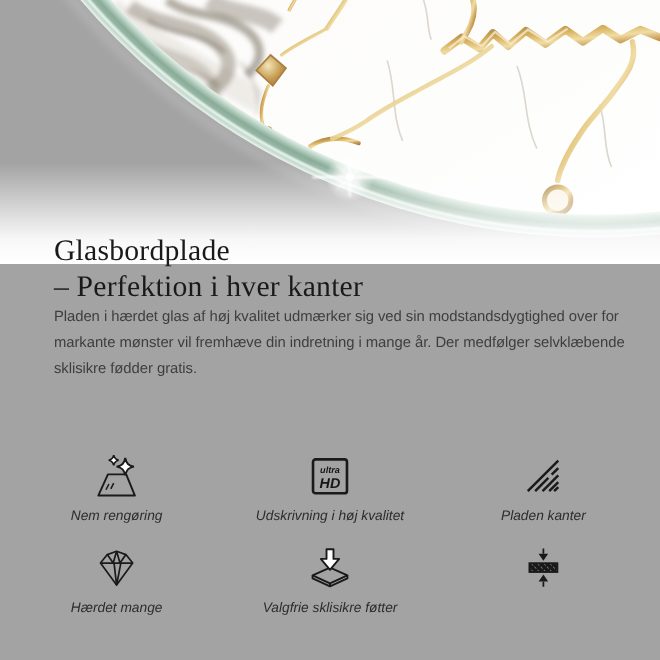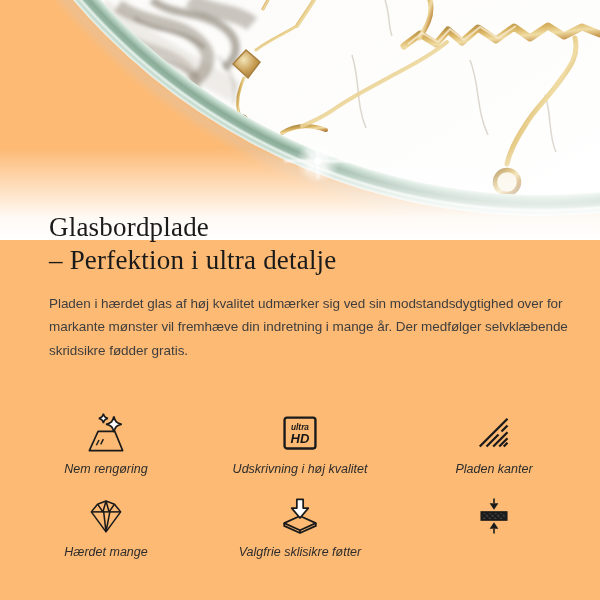--- a/index.html
+++ b/index.html
@@ -1,22 +1,22 @@
 <!DOCTYPE html>
 <html><head>
 <meta charset="utf-8">
 <style>
   html,body{margin:0;padding:0;background:#ffffff;}
-  .page{position:relative;width:600px;height:600px;background:#fdba74;overflow:hidden;
+  .page{position:relative;width:600px;height:600px;background:#a3a3a3;overflow:hidden;
         font-family:"Liberation Sans",sans-serif;}
   .hero{position:absolute;top:0;left:0;width:600px;height:240px;}
   .heading{position:absolute;left:49px;top:211px;margin:0;
            font-family:"Liberation Serif",serif;font-weight:400;
            font-size:27px;line-height:32.5px;color:#1a1a1a;letter-spacing:0.2px;}
-  .para{position:absolute;left:49px;top:292px;width:540px;
+  .para{position:absolute;left:49px;top:276px;width:540px;
         font-size:13.5px;line-height:23.3px;color:#3e3e3e;letter-spacing:-0.05px;}
   .pline{white-space:nowrap;}
   .features{position:absolute;left:9px;top:412px;width:582px;}
   .frow{display:flex;}
   .frow.second{margin-top:18px;}
   .cell{width:194px;display:flex;flex-direction:column;align-items:center;}
   .icon-box{height:42px;display:flex;align-items:center;justify-content:center;font-style:italic;}
   .flabel{margin-top:8px;font-size:12.5px;line-height:15px;color:#2c2c2c;text-align:center;font-style:italic;}
   .icn{stroke:#1a1a1a;fill:none;stroke-width:2;}
   svg text{font-family:"Liberation Sans",sans-serif;fill:#161616;}
@@ -135,27 +135,27 @@
           <path d="M306,150 L330,172" stroke-width="1.2" opacity="0.6"></path>
           <path d="M306,172 L330,150" stroke-width="1.2" opacity="0.6"></path>
         </g>
         <circle cx="318" cy="161" r="3.5" fill="#ffffff"></circle>
       </g>
     </svg>
   </div>
 
   <h1 class="heading">
     <div>Glasbordplade</div>
-    <div>– Perfektion i ultra detalje</div>
+    <div>– Perfektion i hver kanter</div>
   </h1>
 
   <div class="para">
     <div class="pline">Pladen i hærdet glas af høj kvalitet udmærker sig ved sin modstandsdygtighed over for</div>
     <div class="pline">markante mønster vil fremhæve din indretning i mange år. Der medfølger selvklæbende</div>
-    <div class="pline">skridsikre fødder gratis.</div>
+    <div class="pline">sklisikre fødder gratis.</div>
   </div>
 
   <div class="features">
     <div class="frow">
 
       <div class="cell">
         <div class="icon-box">
           <svg width="44" height="42" viewBox="0 0 48 48" class="icn">
             <path d="M15,22 L34,22 L43,44 L5,44 Z" stroke-linejoin="round"></path>
             <path d="M13,38 L16,32 M18,37 L21,31" stroke-width="1.6"></path>

